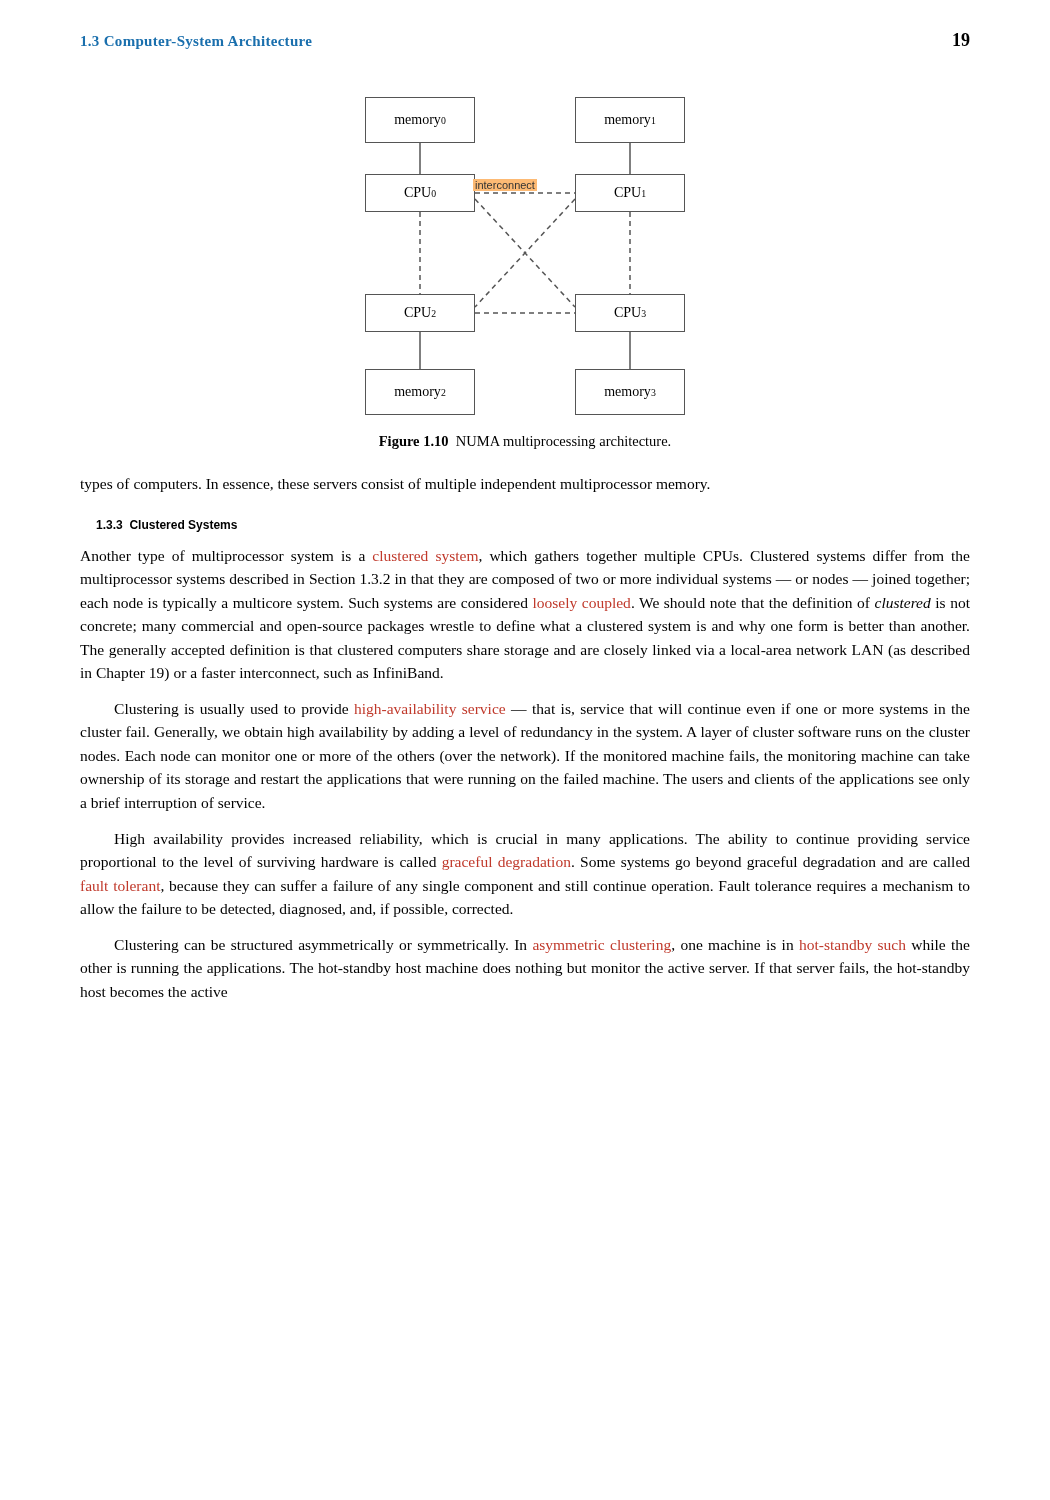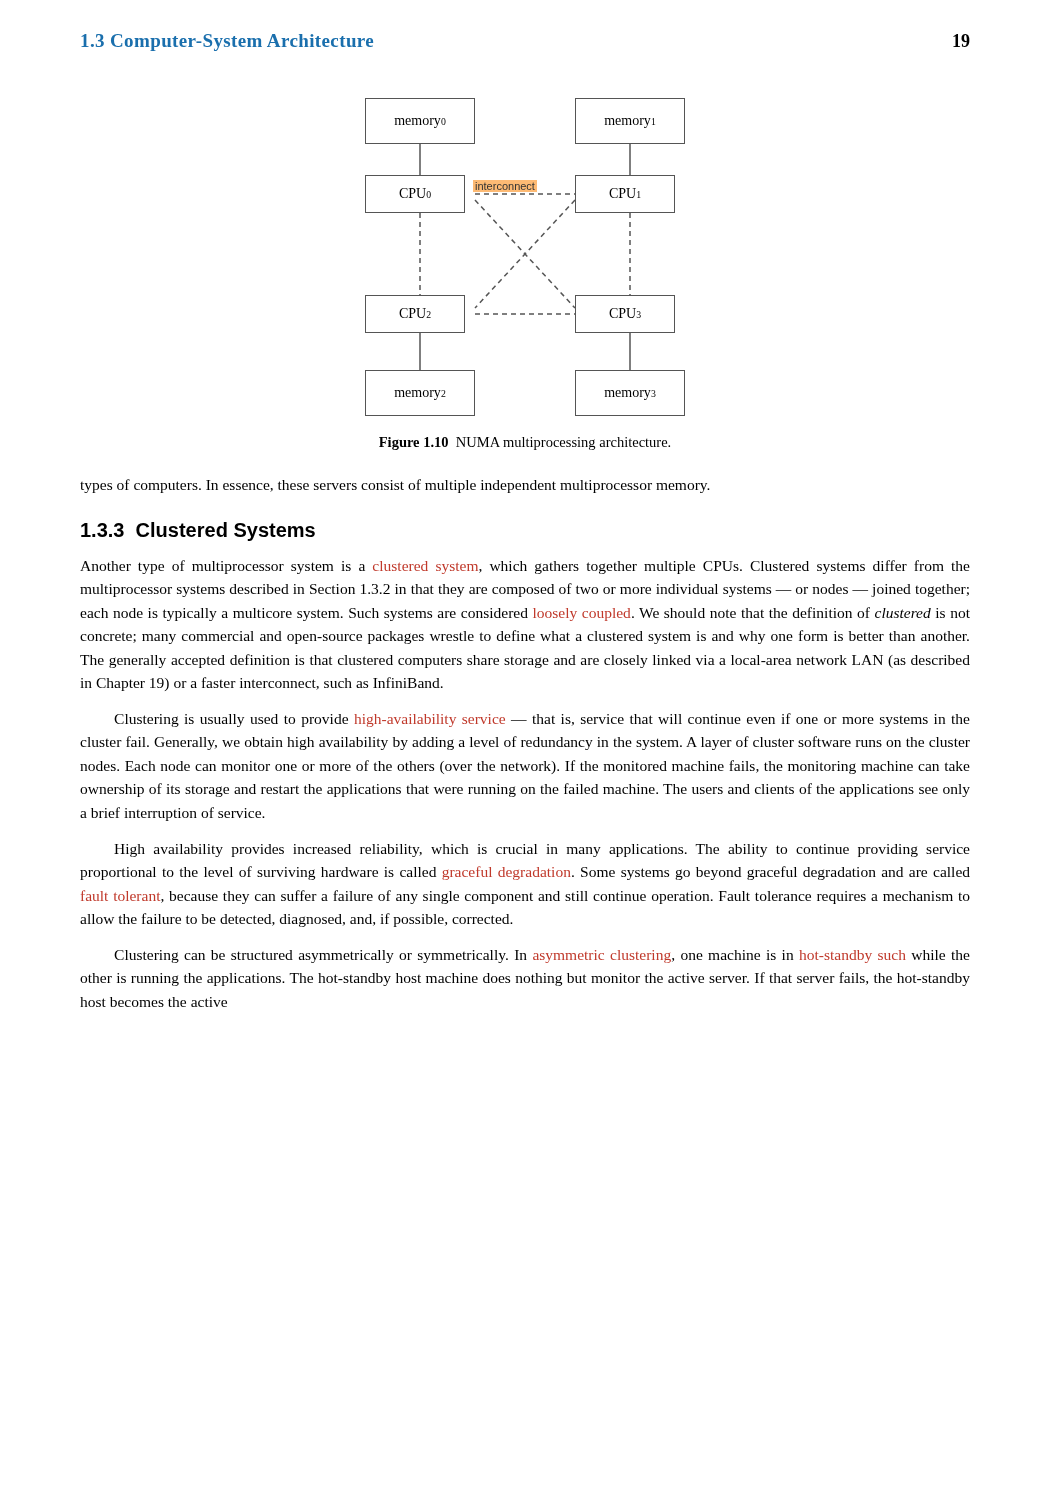--- a/index.html
+++ b/index.html
@@ -15,21 +15,21 @@
 
     
     .page-header {
       display: flex;
       justify-content: space-between;
       align-items: baseline;
       border-bottom: none;
       margin-bottom: 28px;
     }
     .page-header-title {
-      font-size: 19px;
+      font-size: 15px;
       color: #1a6fad;
       font-weight: bold;
       letter-spacing: 0.02em;
     }
     .page-number {
       font-size: 18px;
       font-weight: bold;
       color: #000;
     }
 
@@ -54,21 +54,21 @@
       border: 1.5px solid #555;
       display: flex;
       align-items: center;
       justify-content: center;
       background: #fff;
       font-size: 14px;
       font-family: "Times New Roman", Times, serif;
     }
 
     .mem-box { width: 110px; height: 46px; }
-    .cpu-box { width: 100px; height: 38px; }
+    .cpu-box { width: 110px; height: 38px; }
 
     
     
     .mem0 { left: 50px; top: 18px; }
     .mem1 { left: 260px; top: 18px; }
     
     .cpu0 { left: 50px; top: 95px; }
     .cpu1 { left: 260px; top: 95px; }
     
     .interconnect-label {
@@ -110,24 +110,24 @@
 
     
     .body-text {
       line-height: 1.52;
       margin-bottom: 12px;
       text-align: justify;
     }
 
     
     .section-heading {
-      font-size: 20px;
+      font-size: 12px;
       font-weight: bold;
       font-family: Arial, Helvetica, sans-serif;
-      margin: 22px 0 12px 0;
+      margin: 22px 0 12px 16px;
     }
 
     
     .indent { text-indent: 2.2em; }
 
     
     .term-link { color: #c0392b; font-weight: normal; }
 
     sub {
       font-size: 0.72em;

